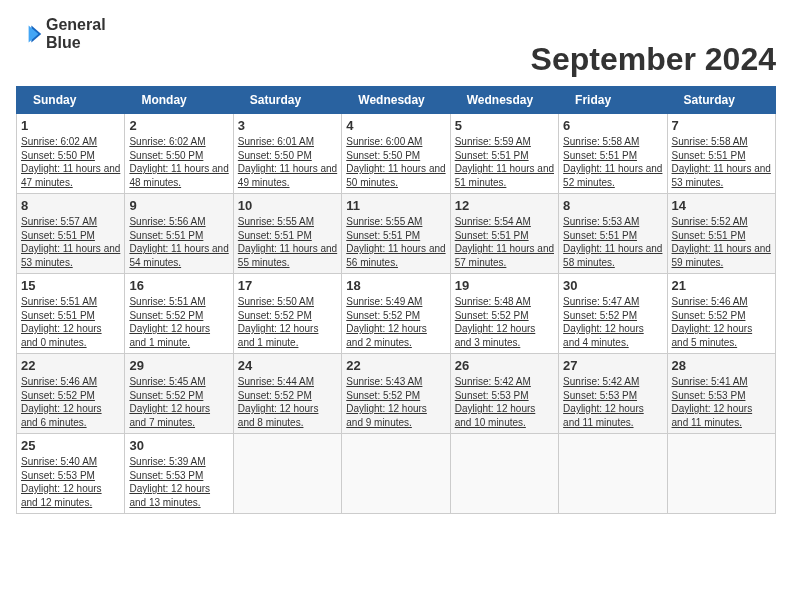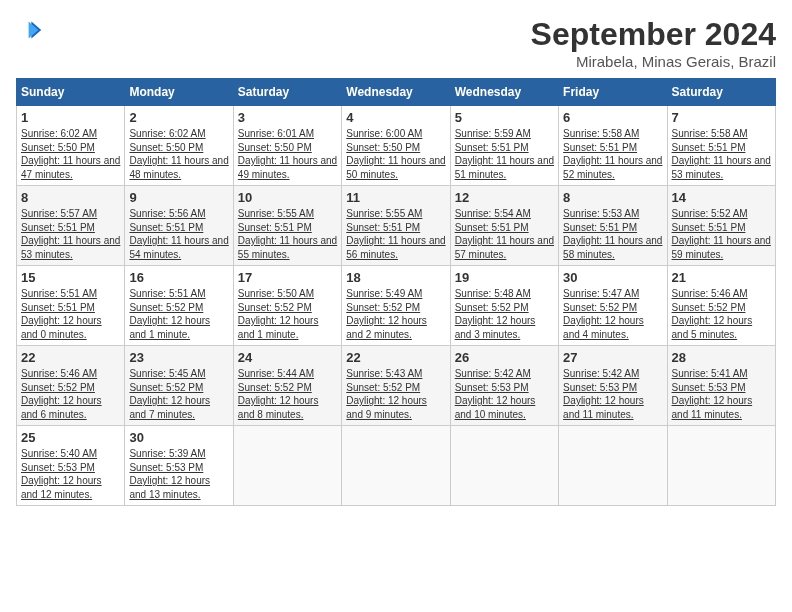--- a/index.html
+++ b/index.html
@@ -29,39 +29,40 @@
     }
     .logo-text span {
       display: block;
     }
     .logo-icon {
       width: 28px;
       height: 28px;
     }
     .title-area {
       text-align: right;
+      margin-top: 25px;
     }
     .month-title {
       font-size: 32px;
       font-weight: bold;
       color: #333;
     }
     .location {
       font-size: 15px;
       color: #555;
     }
     table {
       width: 100%;
       border-collapse: collapse;
       font-size: 10px;
     }
     th {
       background-color: #2962a0;
       color: #fff;
-      padding: 6px 4px;
+      padding: 6px 16px;
       text-align: left;
       font-size: 12px;
       font-weight: bold;
       border: 1px solid #2962a0;
     }
     td {
       border: 1px solid #ccc;
       vertical-align: top;
       padding: 4px;
       height: 80px;
@@ -90,24 +91,27 @@
   </style>
 </head>
 <body>
 
 <div class="header">
   <div class="logo">
     <svg class="logo-icon" viewBox="0 0 40 40">
       <polygon points="22,8 36,20 22,32" fill="#1565c0"></polygon>
       <polygon points="18,8 32,20 18,32" fill="#42a5f5"></polygon>
     </svg>
+    <div class="logo-text">
+      <span>General</span>
+      <span>Blue</span>
+    </div>
   </div>
   <div class="title-area">
     <div class="month-title">September 2024</div>
-    <div class="location">Mirabela, Minas Gerais, Brazil</div>
   </div>
 </div>
 
 <table>
   <thead>
     <tr>
     <th>Sunday</th>
         <th>Monday</th>
         <th>Saturday</th>
         <th>Wednesday</th>
@@ -206,21 +210,21 @@
           <span class="day-num">21</span>
           <div class="cell-text">Sunrise: 5:46 AM<br>Sunset: 5:52 PM<br>Daylight: 12 hours and 5 minutes.</div>
         </td>
       </tr>
       <tr>
         <td>
           <span class="day-num">22</span>
           <div class="cell-text">Sunrise: 5:46 AM<br>Sunset: 5:52 PM<br>Daylight: 12 hours and 6 minutes.</div>
         </td>
         <td>
-          <span class="day-num">23</span>
+          <span class="day-num">29</span>
           <div class="cell-text">Sunrise: 5:45 AM<br>Sunset: 5:52 PM<br>Daylight: 12 hours and 7 minutes.</div>
         </td>
         <td>
           <span class="day-num">24</span>
           <div class="cell-text">Sunrise: 5:44 AM<br>Sunset: 5:52 PM<br>Daylight: 12 hours and 8 minutes.</div>
         </td>
         <td>
           <span class="day-num">22</span>
           <div class="cell-text">Sunrise: 5:43 AM<br>Sunset: 5:52 PM<br>Daylight: 12 hours and 9 minutes.</div>
         </td>

